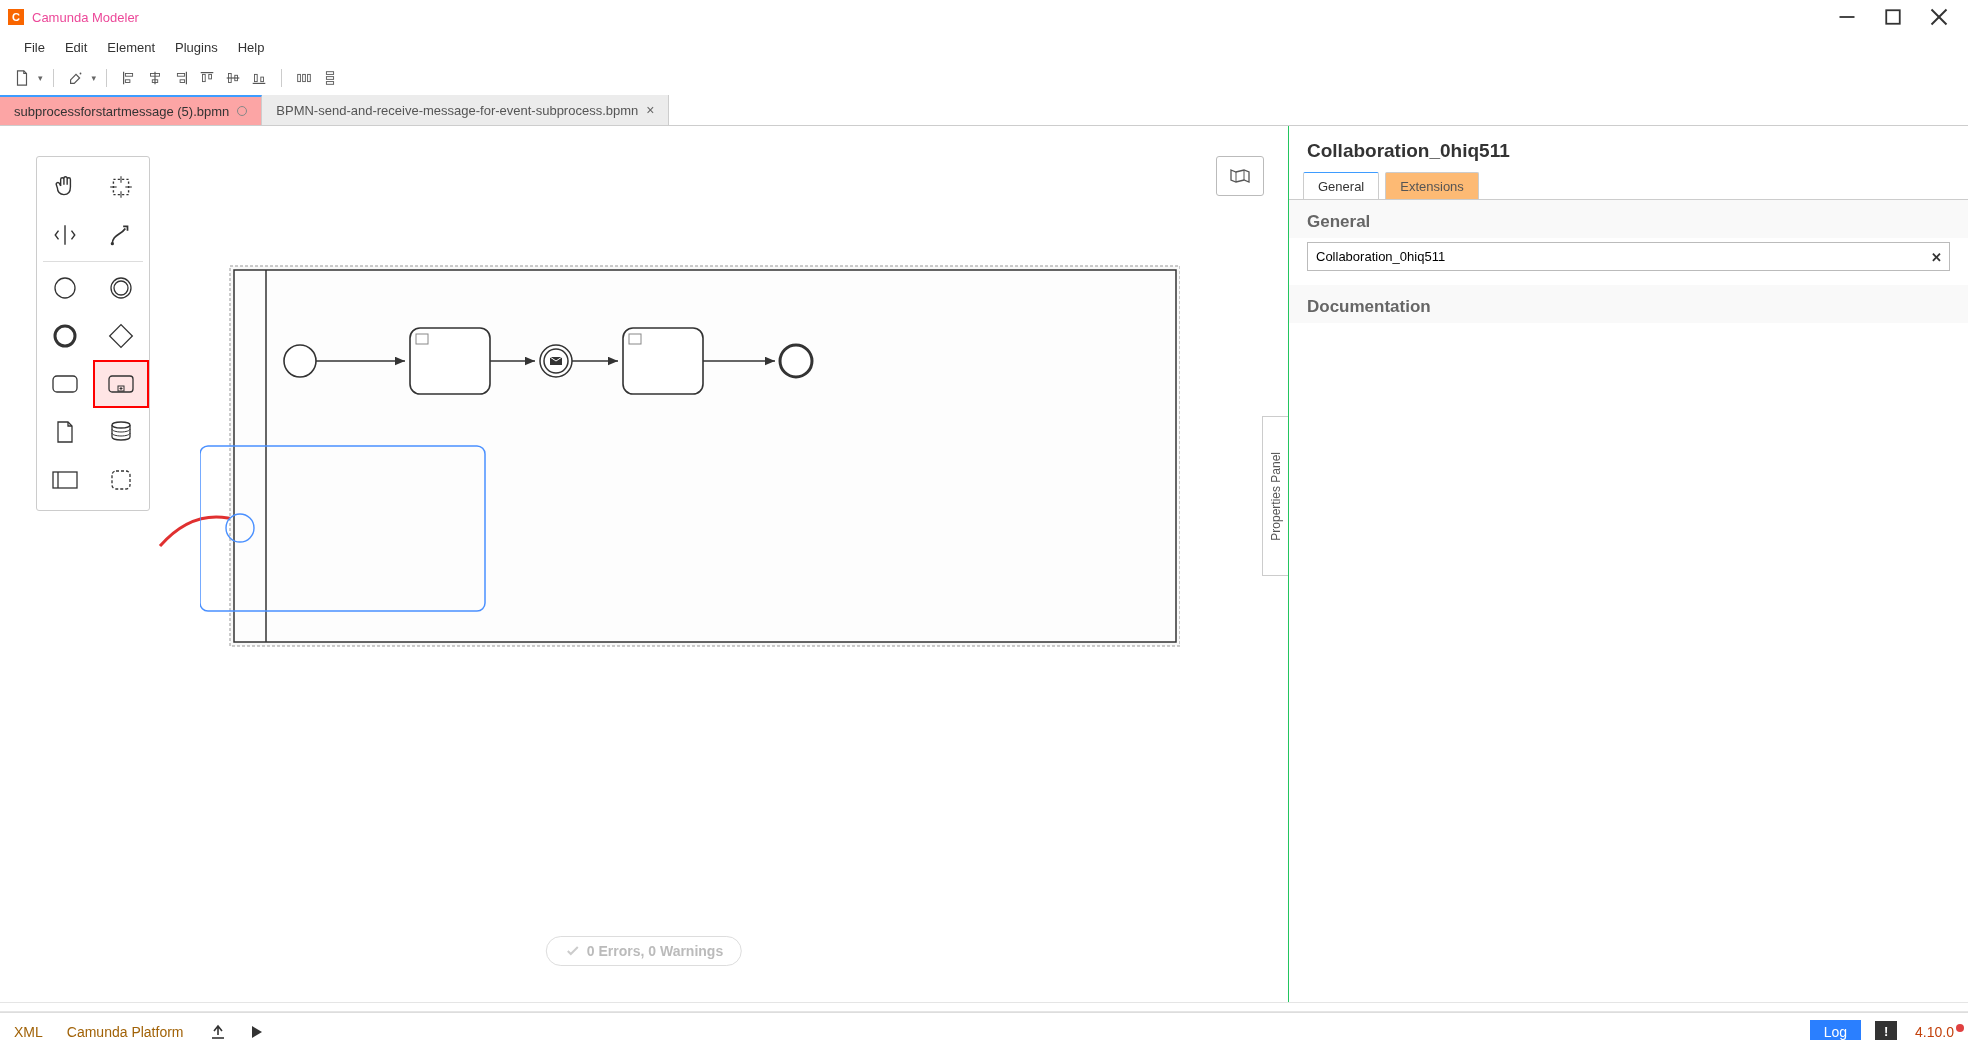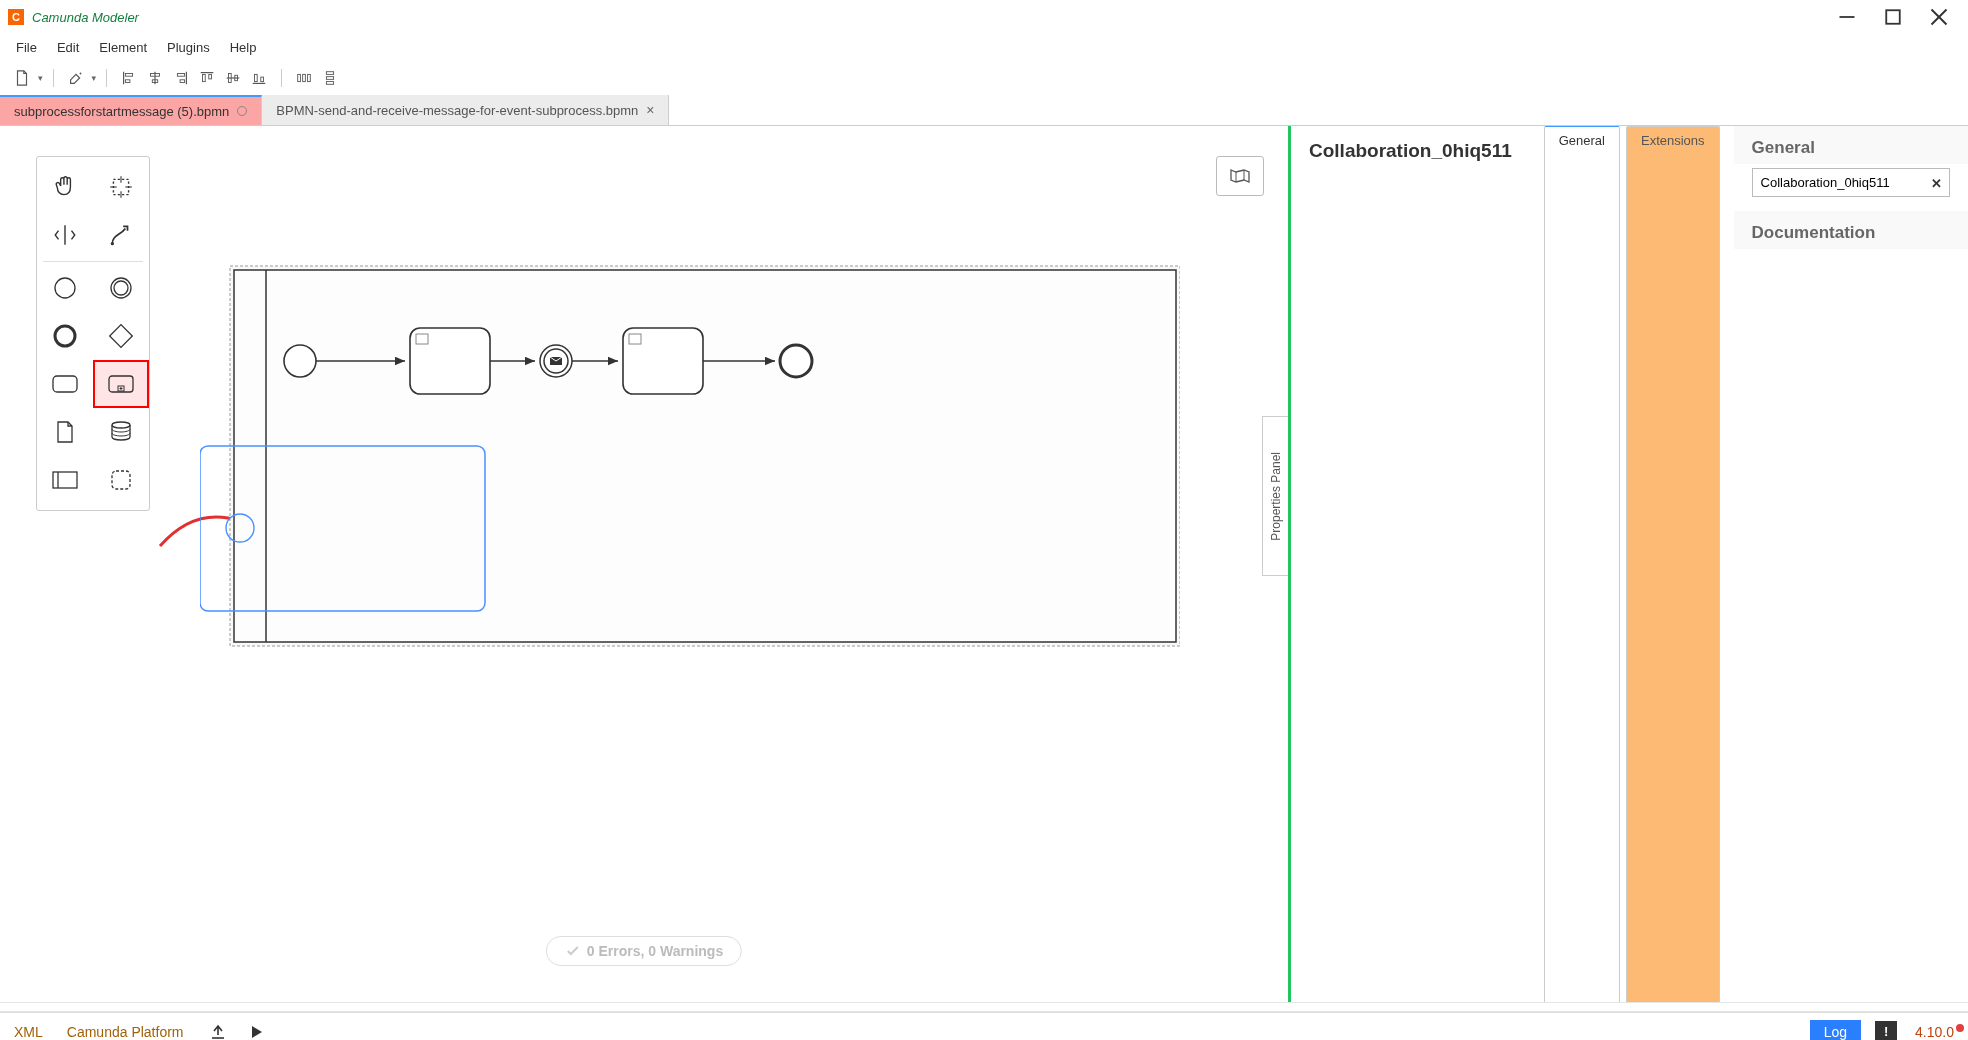--- a/index.html
+++ b/index.html
@@ -1,46 +1,46 @@
 <!DOCTYPE html>
 <html><head>
 <meta charset="utf-8">
 <style>
 * { box-sizing: border-box; margin: 0; padding: 0; }
 body { font-family: "Segoe UI", Arial, sans-serif; font-size: 13px; color: #333; background: #fff; overflow: hidden; width: 1968px; height: 1040px; }
 
 
 .titlebar { height: 34px; display: flex; align-items: center; padding: 0 8px; }
 .titlebar .app-icon { width: 16px; height: 16px; background: #f96500; margin-right: 8px; display: flex; align-items: center; justify-content: center; color: #fff; font-weight: bold; font-size: 11px; }
-.titlebar .title { font-size: 13px; color: #15803d; font-style: italic; }
+.titlebar .title { font-size: 13px; color: #ec4899; }
 .titlebar .window-controls { margin-left: auto; display: flex; gap: 28px; padding-right: 12px; }
 .titlebar .window-controls .wc { width: 18px; height: 18px; display: flex; align-items: center; justify-content: center; cursor: pointer; }
 
 
-.menubar { height: 26px; display: flex; align-items: center; padding: 0 6px; }
+.menubar { height: 26px; display: flex; align-items: center; padding: 0 14px; }
 .menubar .menu-item { padding: 4px 10px; cursor: pointer; font-size: 13px; }
 
 
 .toolbar { height: 36px; display: flex; align-items: center; padding: 0 10px; gap: 2px; border-bottom: 1px solid #fff; }
 .toolbar .tbtn { width: 24px; height: 24px; display: flex; align-items: center; justify-content: center; cursor: pointer; color: #555; }
 .toolbar .tbtn svg { width: 18px; height: 18px; }
 .toolbar .sep { width: 1px; height: 18px; background: #ccc; margin: 0 8px; }
 .toolbar .caret { font-size: 9px; color: #666; margin-left: 2px; }
 
 
 .tabbar { height: 30px; display: flex; align-items: flex-end; border-bottom: 1px solid #cdcdcd; background: #fff; }
 .tab { height: 30px; padding: 0 14px; display: flex; align-items: center; gap: 8px; font-size: 13px; color: #555; cursor: pointer; border-right: 1px solid #cdcdcd; background: #ececec; }
 .tab.active { background: #fca5a5; border-top: 2px solid #3e9cff; color: #333; }
 .tab .dirty-dot { width: 10px; height: 10px; border: 1px solid #888; border-radius: 50%; }
 .tab .close-x { font-size: 14px; color: #666; }
 
 
 .main { display: flex; height: calc(1040px - 34px - 26px - 36px - 30px - 38px); }
 .canvas-area { flex: 1; position: relative; background: #fff; }
-.right-panel { width: 680px; border-left: 3px solid #22c55e; background: #fff; display: flex; flex-direction: row; }
+.right-panel { width: 680px; border-left: 1px solid #22c55e; background: #fff; display: flex; flex-direction: column; }
 
 
 .palette { position: absolute; left: 36px; top: 30px; width: 114px; background: #fff; border: 1px solid #ccc; border-radius: 3px; padding: 6px 0; }
 .palette .prow { display: flex; }
 .palette .pcell { width: 56px; height: 48px; display: flex; align-items: center; justify-content: center; cursor: pointer; }
 .palette .pcell.highlighted { border: 2px solid #ff0000; background: #ffe5e5; }
 .palette .hr { height: 1px; background: #ddd; margin: 2px 6px; }
 
 
 .minimap { position: absolute; right: 24px; top: 30px; width: 48px; height: 40px; border: 1px solid #bbb; border-radius: 3px; display: flex; align-items: center; justify-content: center; cursor: pointer; background: #fff; }

